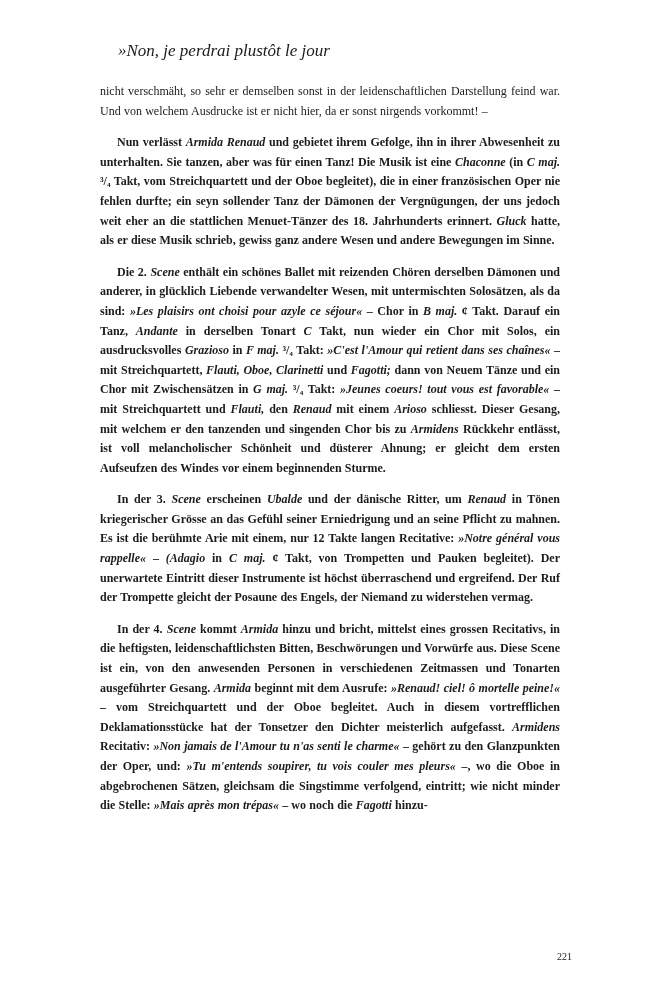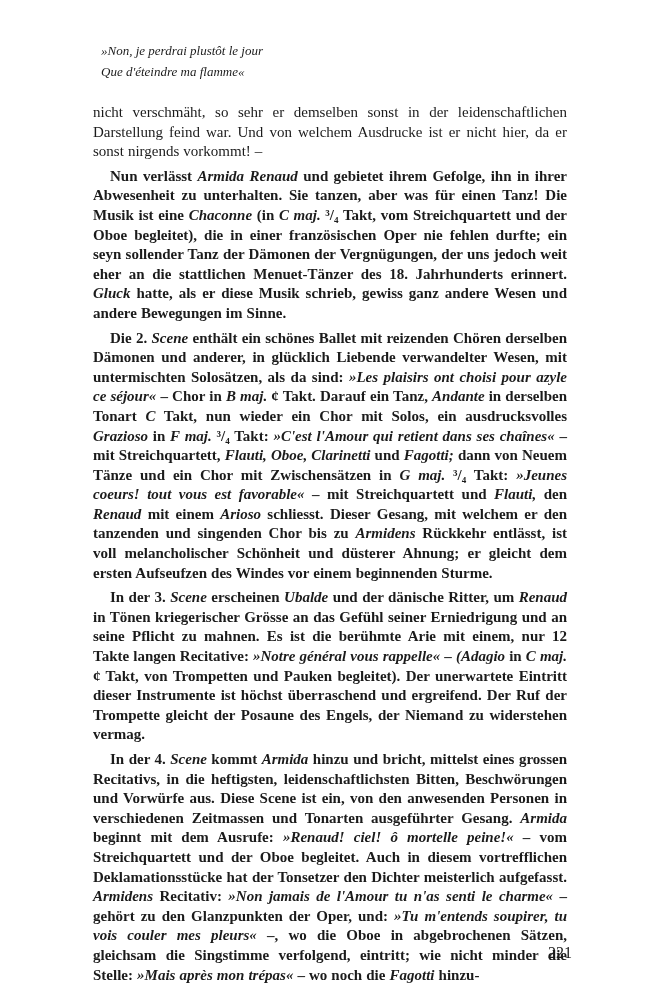--- a/index.html
+++ b/index.html
@@ -9,52 +9,51 @@
     height: 990px;
     margin: 0 auto;
     background: #ffffff;
     box-sizing: border-box;
     padding: 40px 88px 0 88px;
     font-family: "Liberation Serif", "DejaVu Serif", serif;
     color: #1b1b1b;
     overflow: hidden;
   }
   .epigraph {
-    margin-left: 13px;
-    font-size: 13px;
+    margin-left: 30px;
+    font-size: 17px;
     line-height: 21px;
     margin-bottom: 21px;
   }
   .epigraph .epi-line { white-space: nowrap; }
   .body-text p {
-    margin: 5px;
+    margin: 12px;
     text-align: justify;
-    font-size: 15px;
+    font-size: 12px;
     line-height: 19.6px;
     hyphens: auto;
     -webkit-hyphens: auto;
     word-spacing: 0.02em;
   }
   .body-text p.indent { text-indent: 17px; font-weight: bold; }
   i { font-style: italic; }
   .page-number {
     position: absolute;
     right: 88px;
     bottom: 28px;
-    font-size: 16px;
+    font-size: 10px;
     color: #1b1b1b;
   }
 </style>
 </head>
 <body>
 
 <div class="page">
   <div class="epigraph">
     <div class="epi-line"><i>»Non, je perdrai plustôt le jour</i></div>
-    <div class="epi-line"><i>Que d'éteindre ma flamme«</i></div>
   </div>
   <div class="body-text">
       <p class=""><span>nicht verschmäht, so sehr er demselben sonst in der leidenschaftlichen Darstellung feind war. Und von welchem Ausdrucke ist er nicht hier, da er sonst nirgends vorkommt! –</span></p>
       <p class="indent"><span>Nun verlässt </span><i>Armida Renaud</i><span> und gebietet ihrem Gefolge, ihn in ihrer Abwesenheit zu unterhalten. Sie tanzen, aber was für einen Tanz! Die Musik ist eine </span><i>Chaconne</i><span> (in </span><i>C maj.</i><span> ³/₄ Takt, vom Streichquartett und der Oboe begleitet), die in einer französischen Oper nie fehlen durfte; ein seyn sollender Tanz der Dämonen der Vergnügungen, der uns jedoch weit eher an die stattlichen Menuet-Tänzer des 18. Jahrhunderts erinnert. </span><i>Gluck</i><span> hatte, als er diese Musik schrieb, gewiss ganz andere Wesen und andere Bewegungen im Sinne.</span></p>
       <p class="indent"><span>Die 2. </span><i>Scene</i><span> enthält ein schönes Ballet mit reizenden Chören derselben Dämonen und anderer, in glücklich Liebende verwandelter Wesen, mit untermischten Solosätzen, als da sind: </span><i>»Les plaisirs ont choisi pour azyle ce séjour«</i><span> – Chor in </span><i>B maj.</i><span> ¢ Takt. Darauf ein Tanz, </span><i>Andante</i><span> in derselben Tonart </span><i>C</i><span> Takt, nun wieder ein Chor mit Solos, ein ausdrucksvolles </span><i>Grazioso</i><span> in </span><i>F maj.</i><span> ³/₄ Takt: </span><i>»C'est l'Amour qui retient dans ses chaînes«</i><span> – mit Streichquartett, </span><i>Flauti, Oboe, Clarinetti</i><span> und </span><i>Fagotti;</i><span> dann von Neuem Tänze und ein Chor mit Zwischensätzen in </span><i>G maj.</i><span> ³/₄ Takt: </span><i>»Jeunes coeurs! tout vous est favorable«</i><span> – mit Streichquartett und </span><i>Flauti,</i><span> den </span><i>Renaud</i><span> mit einem </span><i>Arioso</i><span> schliesst. Dieser Gesang, mit welchem er den tanzenden und singenden Chor bis zu </span><i>Armidens</i><span> Rückkehr entlässt, ist voll melancholischer Schönheit und düsterer Ahnung; er gleicht dem ersten Aufseufzen des Windes vor einem beginnenden Sturme.</span></p>
       <p class="indent"><span>In der 3. </span><i>Scene</i><span> erscheinen </span><i>Ubalde</i><span> und der dänische Ritter, um </span><i>Renaud</i><span> in Tönen kriegerischer Grösse an das Gefühl seiner Erniedrigung und an seine Pflicht zu mahnen. Es ist die berühmte Arie mit einem, nur 12 Takte langen Recitative: </span><i>»Notre général vous rappelle«</i><span> – </span><i>(Adagio</i><span> in </span><i>C maj.</i><span> ¢ Takt, von Trompetten und Pauken begleitet). Der unerwartete Eintritt dieser Instrumente ist höchst überraschend und ergreifend. Der Ruf der Trompette gleicht der Posaune des Engels, der Niemand zu widerstehen vermag.</span></p>
       <p class="indent"><span>In der 4. </span><i>Scene</i><span> kommt </span><i>Armida</i><span> hinzu und bricht, mittelst eines grossen Recitativs, in die heftigsten, leidenschaftlichsten Bitten, Beschwörungen und Vorwürfe aus. Diese Scene ist ein, von den anwesenden Personen in verschiedenen Zeitmassen und Tonarten ausgeführter Gesang. </span><i>Armida</i><span> beginnt mit dem Ausrufe: </span><i>»Renaud! ciel! ô mortelle peine!«</i><span> – vom Streichquartett und der Oboe begleitet. Auch in diesem vortrefflichen Deklamationsstücke hat der Tonsetzer den Dichter meisterlich aufgefasst. </span><i>Armidens</i><span> Recitativ: </span><i>»Non jamais de l'Amour tu n'as senti le charme«</i><span> – gehört zu den Glanzpunkten der Oper, und: </span><i>»Tu m'entends soupirer, tu vois couler mes pleurs«</i><span> –, wo die Oboe in abgebrochenen Sätzen, gleichsam die Singstimme verfolgend, eintritt; wie nicht minder die Stelle: </span><i>»Mais après mon trépas«</i><span> – wo noch die </span><i>Fagotti</i><span> hinzu-</span></p>
     </div>
   <div class="page-number">221</div>
 </div>

